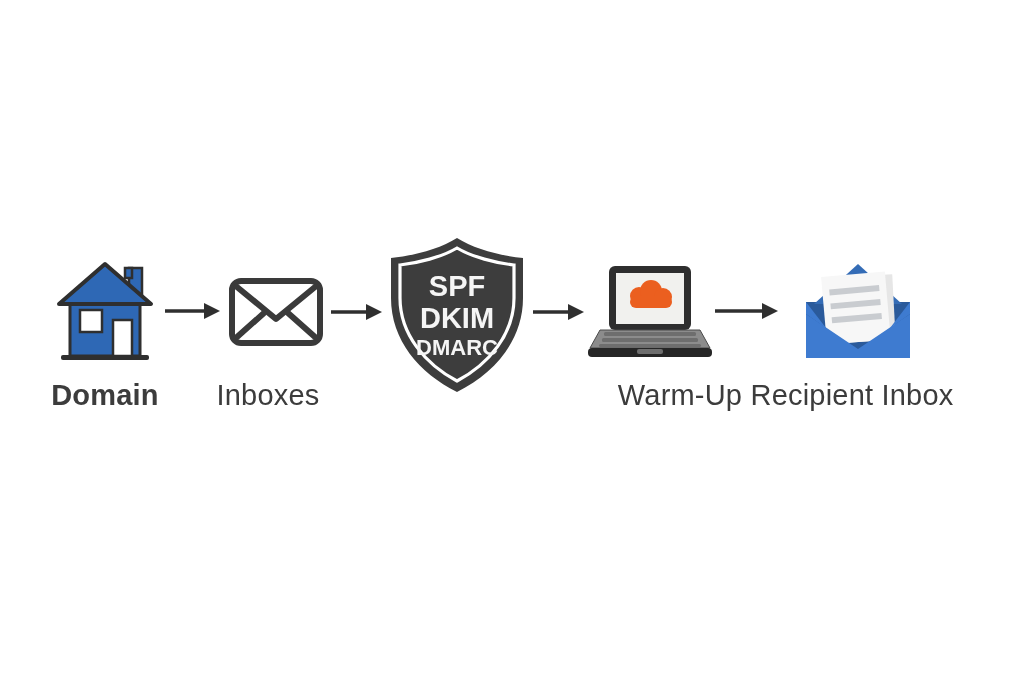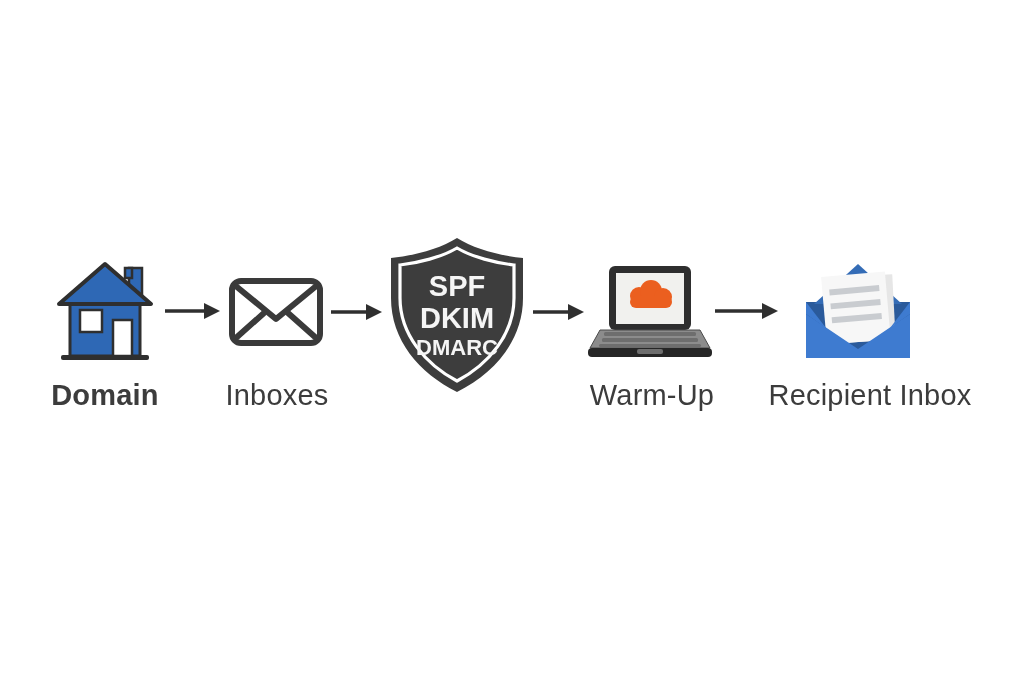--- a/index.html
+++ b/index.html
@@ -140,17 +140,17 @@
         <rect x="33" y="61" width="50" height="6" fill="#c9ccd0"></rect>
       </g>
 
       <polygon points="8,60 60,95 112,60 112,104 8,104" fill="#3e7bd0"></polygon>
       <polygon points="8,48 8,60 28,74" fill="#3e7bd0"></polygon>
       <polygon points="112,48 112,60 92,74" fill="#3e7bd0"></polygon>
     </svg>
   </div>
 
   <div class="node-label" style="left:105px;font-weight:bold;">Domain</div>
-  <div class="node-label" style="left:277px;text-align:center;">Inboxes</div>
-  <div class="node-label" style="left:652px;">Warm-Up</div>
-  <div class="node-label" style="left:870px;">Recipient Inbox</div>
+  <div class="node-label" style="left:268px;text-align:center;">Inboxes</div>
+  <div class="node-label" style="left:680px;">Warm-Up</div>
+  <div class="node-label" style="left:852px;">Recipient Inbox</div>
 
 </div>
 
 </body></html>

